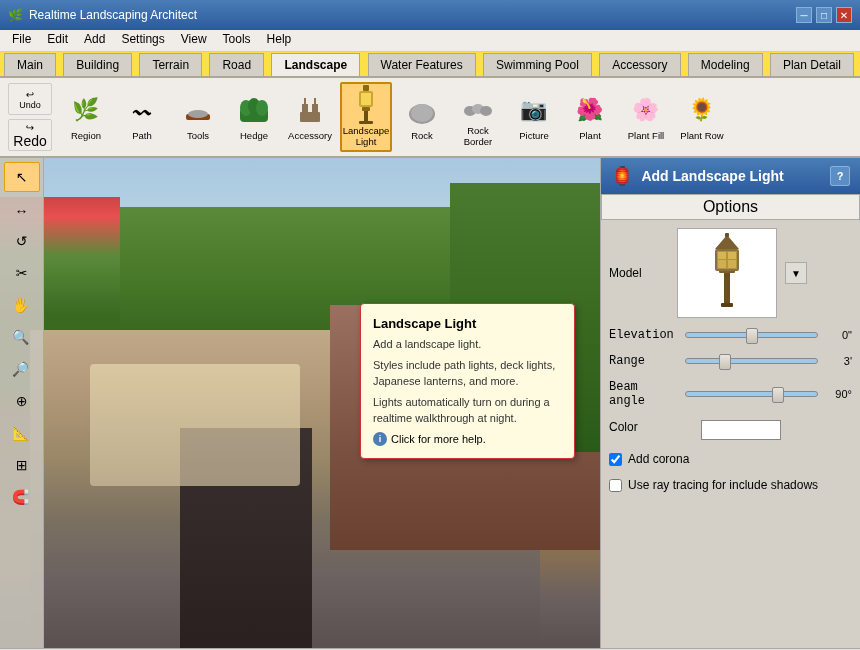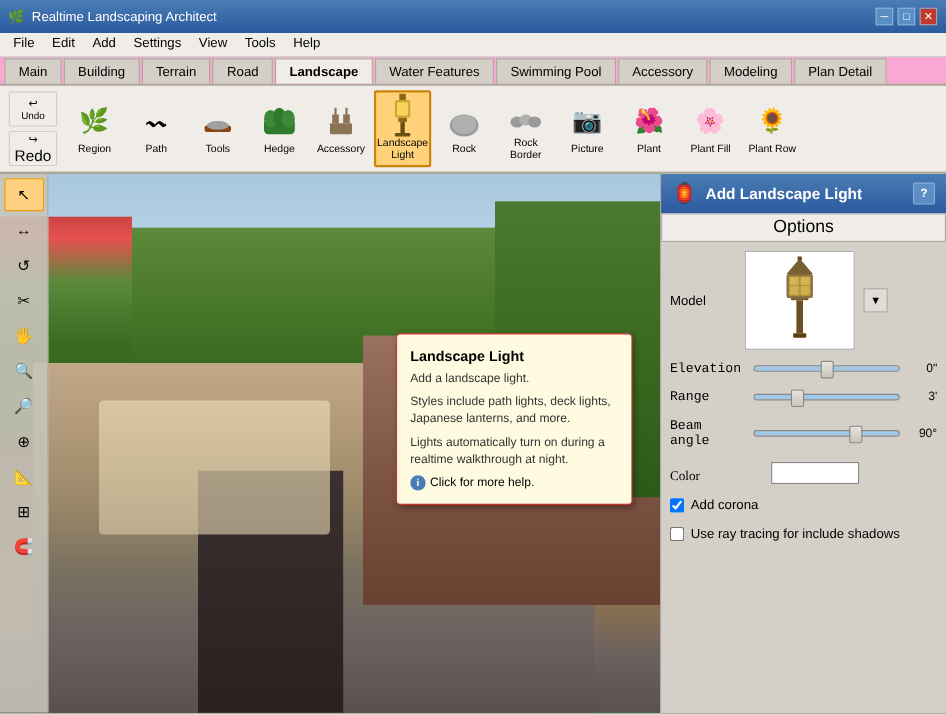--- a/index.html
+++ b/index.html
@@ -10,21 +10,21 @@
     #titlebar .title { display: flex; align-items: center; gap: 6px; }
     #titlebar .controls { display: flex; gap: 4px; }
     #titlebar .controls span { width: 16px; height: 16px; display: inline-flex; align-items: center; justify-content: center; font-size: 10px; cursor: pointer; background: #5a8ec5; border: 1px solid #8ab0d8; color: white; }
     #titlebar .controls .close { background: #c0392b; }
 
     
     #menubar { height: 22px; background: #f0ede8; display: flex; padding: 0 4px; border-bottom: 1px solid #ccc; }
     #menubar span { padding: 2px 8px; cursor: pointer; font-size: 12px; color: #000; }
 
     
-    #main-tabs { height: 26px; background: #f9a8d4; display: flex; align-items: flex-end; padding: 0 4px; border-bottom: 2px solid #aca899; }
+    #main-tabs { height: 26px; background: #fde047; display: flex; align-items: flex-end; padding: 0 4px; border-bottom: 2px solid #aca899; justify-content: space-between; }
     .tab { padding: 4px 12px; font-size: 12px; cursor: pointer; background: #d4d0c8; border: 1px solid #aca899; border-bottom: none; margin-right: 2px; }
     .tab.active { background: #f0ede8; font-weight: bold; color: #000; border-color: #aca899; }
 
     
     #ribbon { height: 80px; background: #f0ede8; border-bottom: 2px solid #aca899; display: flex; align-items: center; padding: 4px 8px; gap: 4px; position: relative; }
     .tool-btn { display: flex; flex-direction: column; align-items: center; justify-content: center; width: 52px; height: 70px; cursor: pointer; border: 1px solid transparent; border-radius: 2px; font-size: 10px; text-align: center; color: #000; padding: 2px; }
     .tool-btn.active { background: #ffd080; border: 2px solid #e8a000; }
     .tool-icon { width: 36px; height: 36px; display: flex; align-items: center; justify-content: center; font-size: 22px; }
     .tool-label { font-size: 9.5px; line-height: 1.2; text-align: center; margin-top: 2px; }
     .small-btn { display: flex; flex-direction: column; align-items: center; justify-content: center; width: 44px; height: 32px; cursor: pointer; border: 1px solid #ccc; border-radius: 2px; font-size: 10px; background: #f0ede8; }
@@ -63,21 +63,21 @@
     .model-dropdown-btn { width: 22px; height: 22px; background: #e0dcd6; border: 1px solid #aaa; cursor: pointer; display: flex; align-items: center; justify-content: center; font-size: 10px; }
 
     
     .slider-row { display: flex; align-items: center; gap: 6px; padding: 2px 0; }
     .slider-label { font-size: 12px; width: 70px; font-family: Liberation Mono, monospace; }
     .slider-track { flex: 1; height: 6px; background: linear-gradient(to right, #a0c8e8, #a0c8e8); border: 1px solid #888; border-radius: 3px; position: relative; cursor: pointer; }
     .slider-thumb { position: absolute; width: 12px; height: 16px; background: linear-gradient(to bottom, #e8e4de, #c8c4b8); border: 1px solid #888; border-radius: 2px; top: -5px; transform: translateX(-50%); cursor: pointer; }
     .slider-value { font-size: 11px; width: 28px; text-align: right; }
 
     
-    .color-row { display: flex; align-items: flex-end; gap: 22px; padding: 2px 0; font-family: Liberation Serif, serif; }
+    .color-row { display: flex; align-items: flex-start; gap: 22px; padding: 2px 0; }
     .color-label { font-size: 12px; width: 70px; }
     .color-box { width: 80px; height: 20px; background: white; border: 1px solid #888; cursor: pointer; }
 
     
     .check-row { display: flex; align-items: flex-end; gap: 6px; padding: 2px 0; }
     .check-row input[type="checkbox"] { width: 13px; height: 13px; }
     .check-row label { font-size: 12px; cursor: pointer; }
 
     
     #tooltip { position: absolute; left: 360px; top: 145px; width: 215px; background: #fffbe0; border: 1px solid #cc3333; border-radius: 4px; padding: 12px; z-index: 100; box-shadow: 2px 2px 6px rgba(0,0,0,0.3); }

